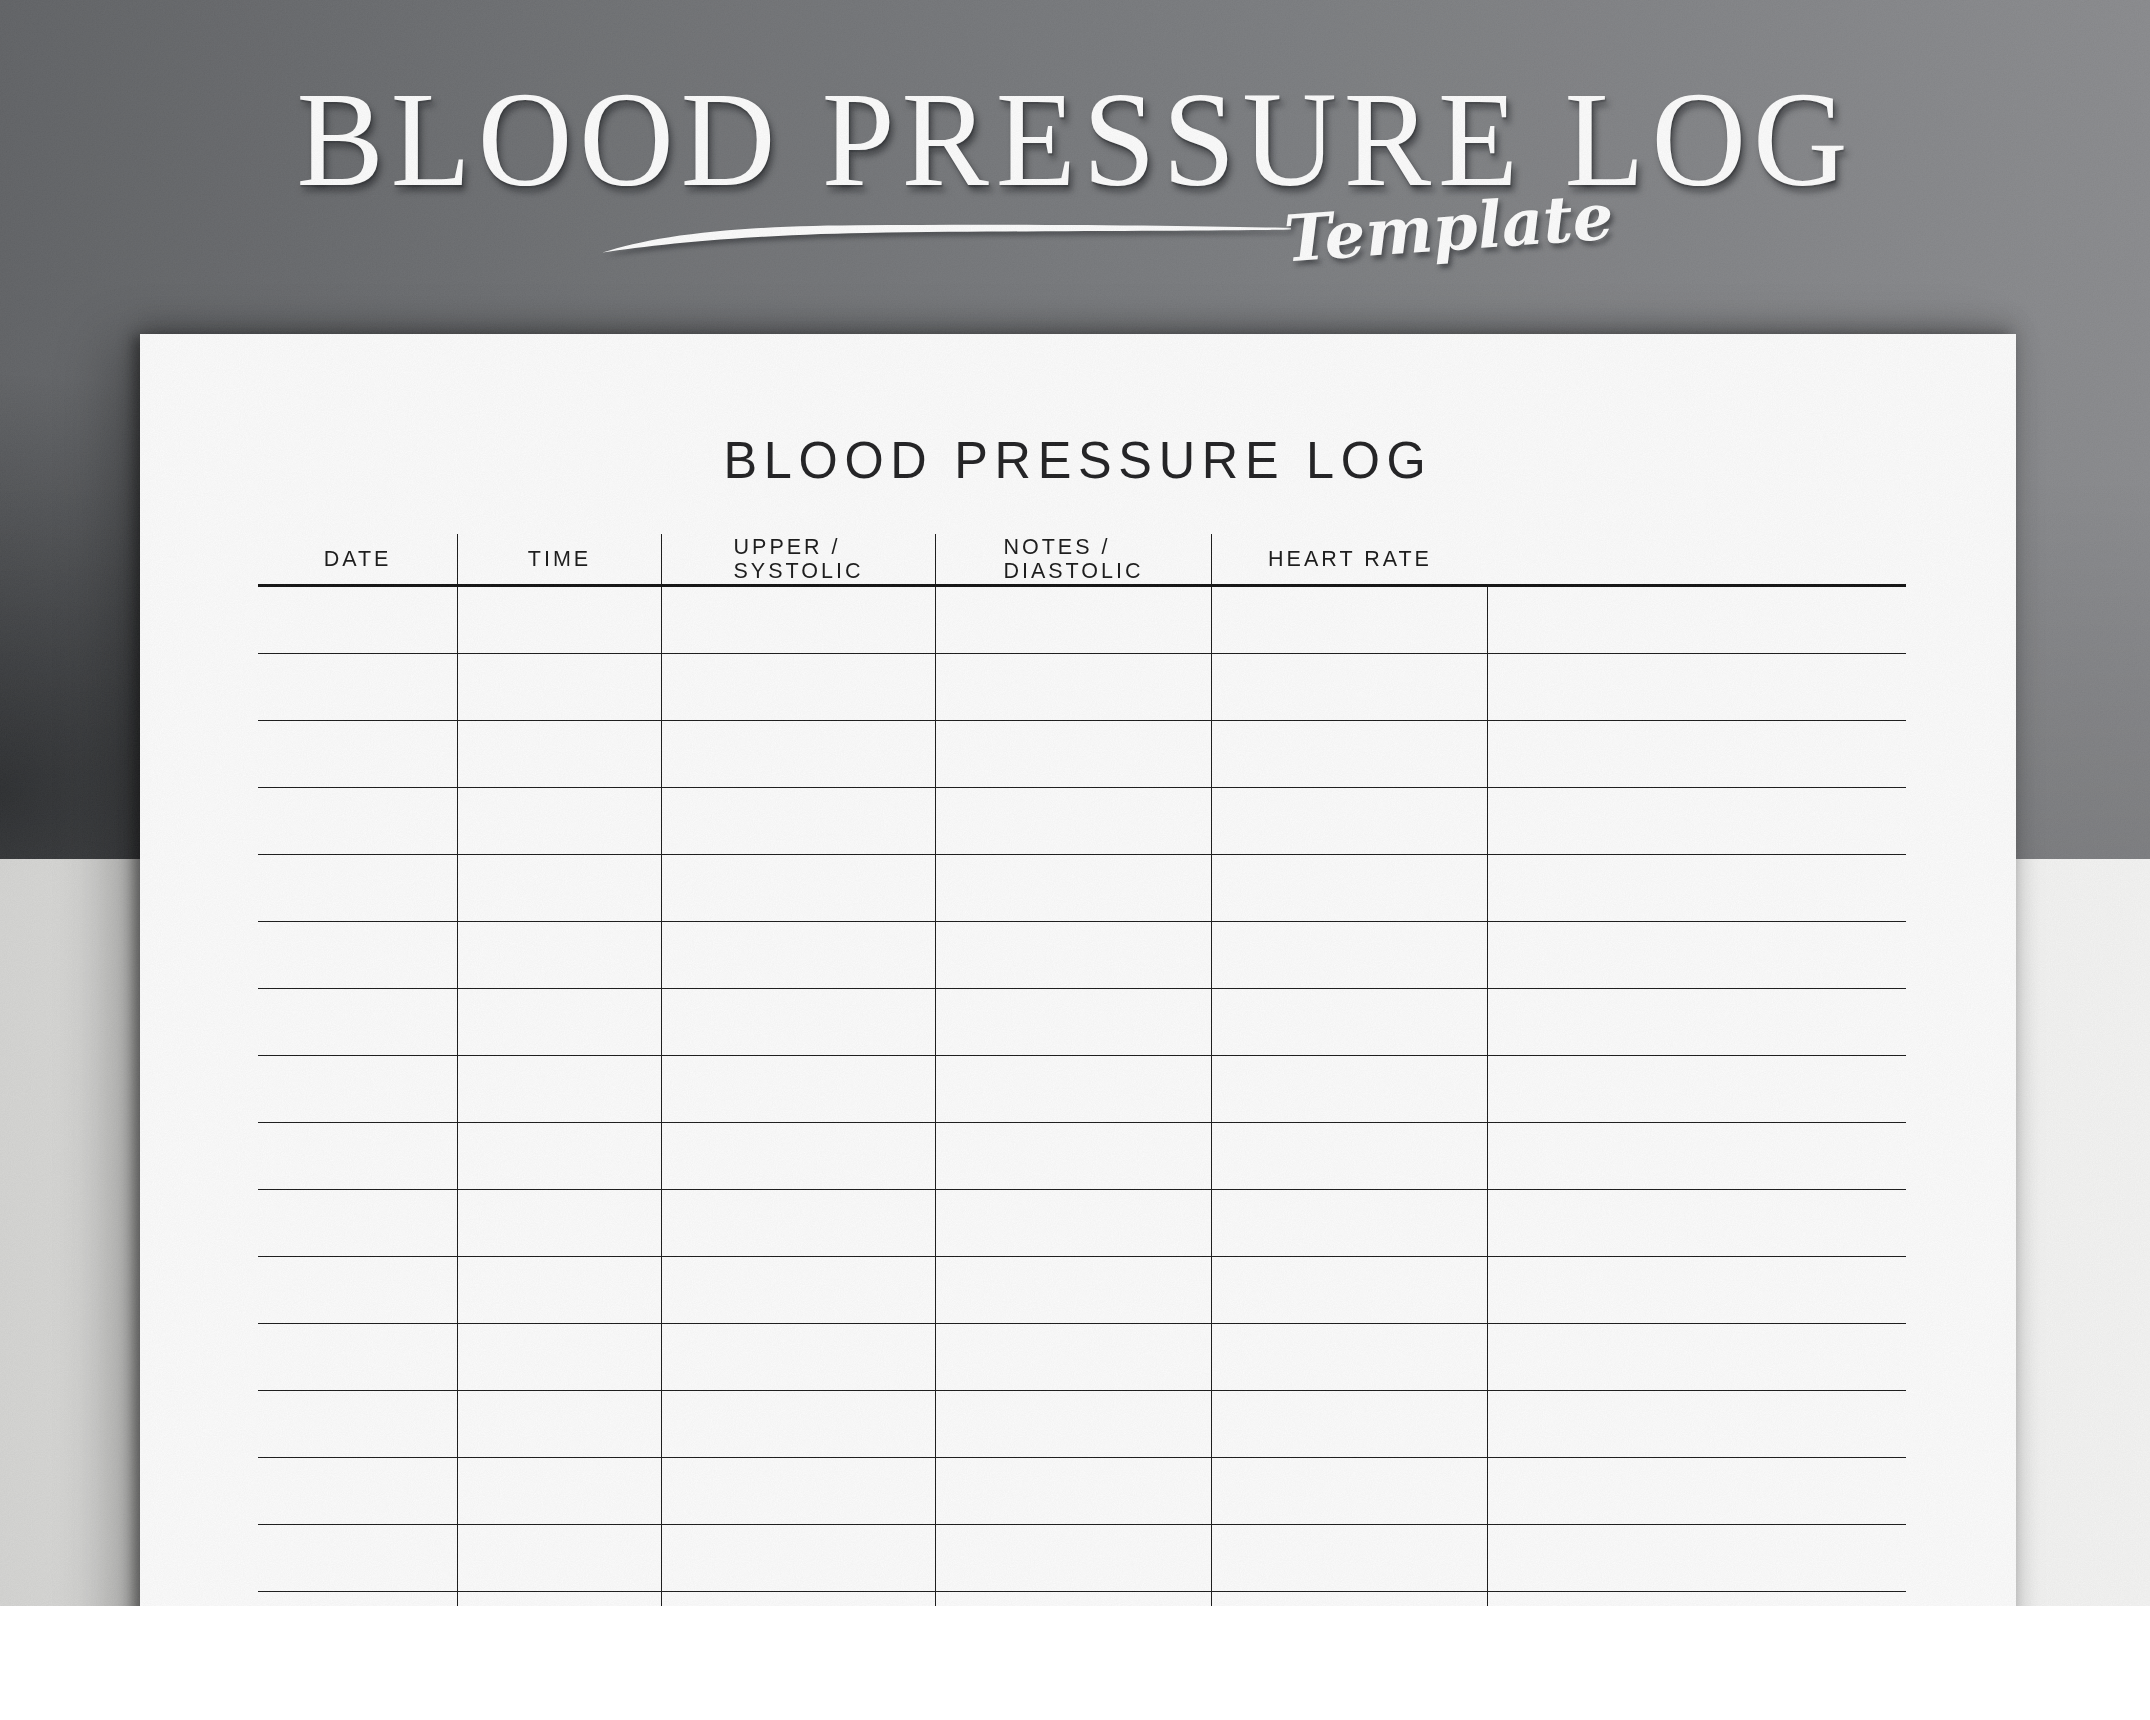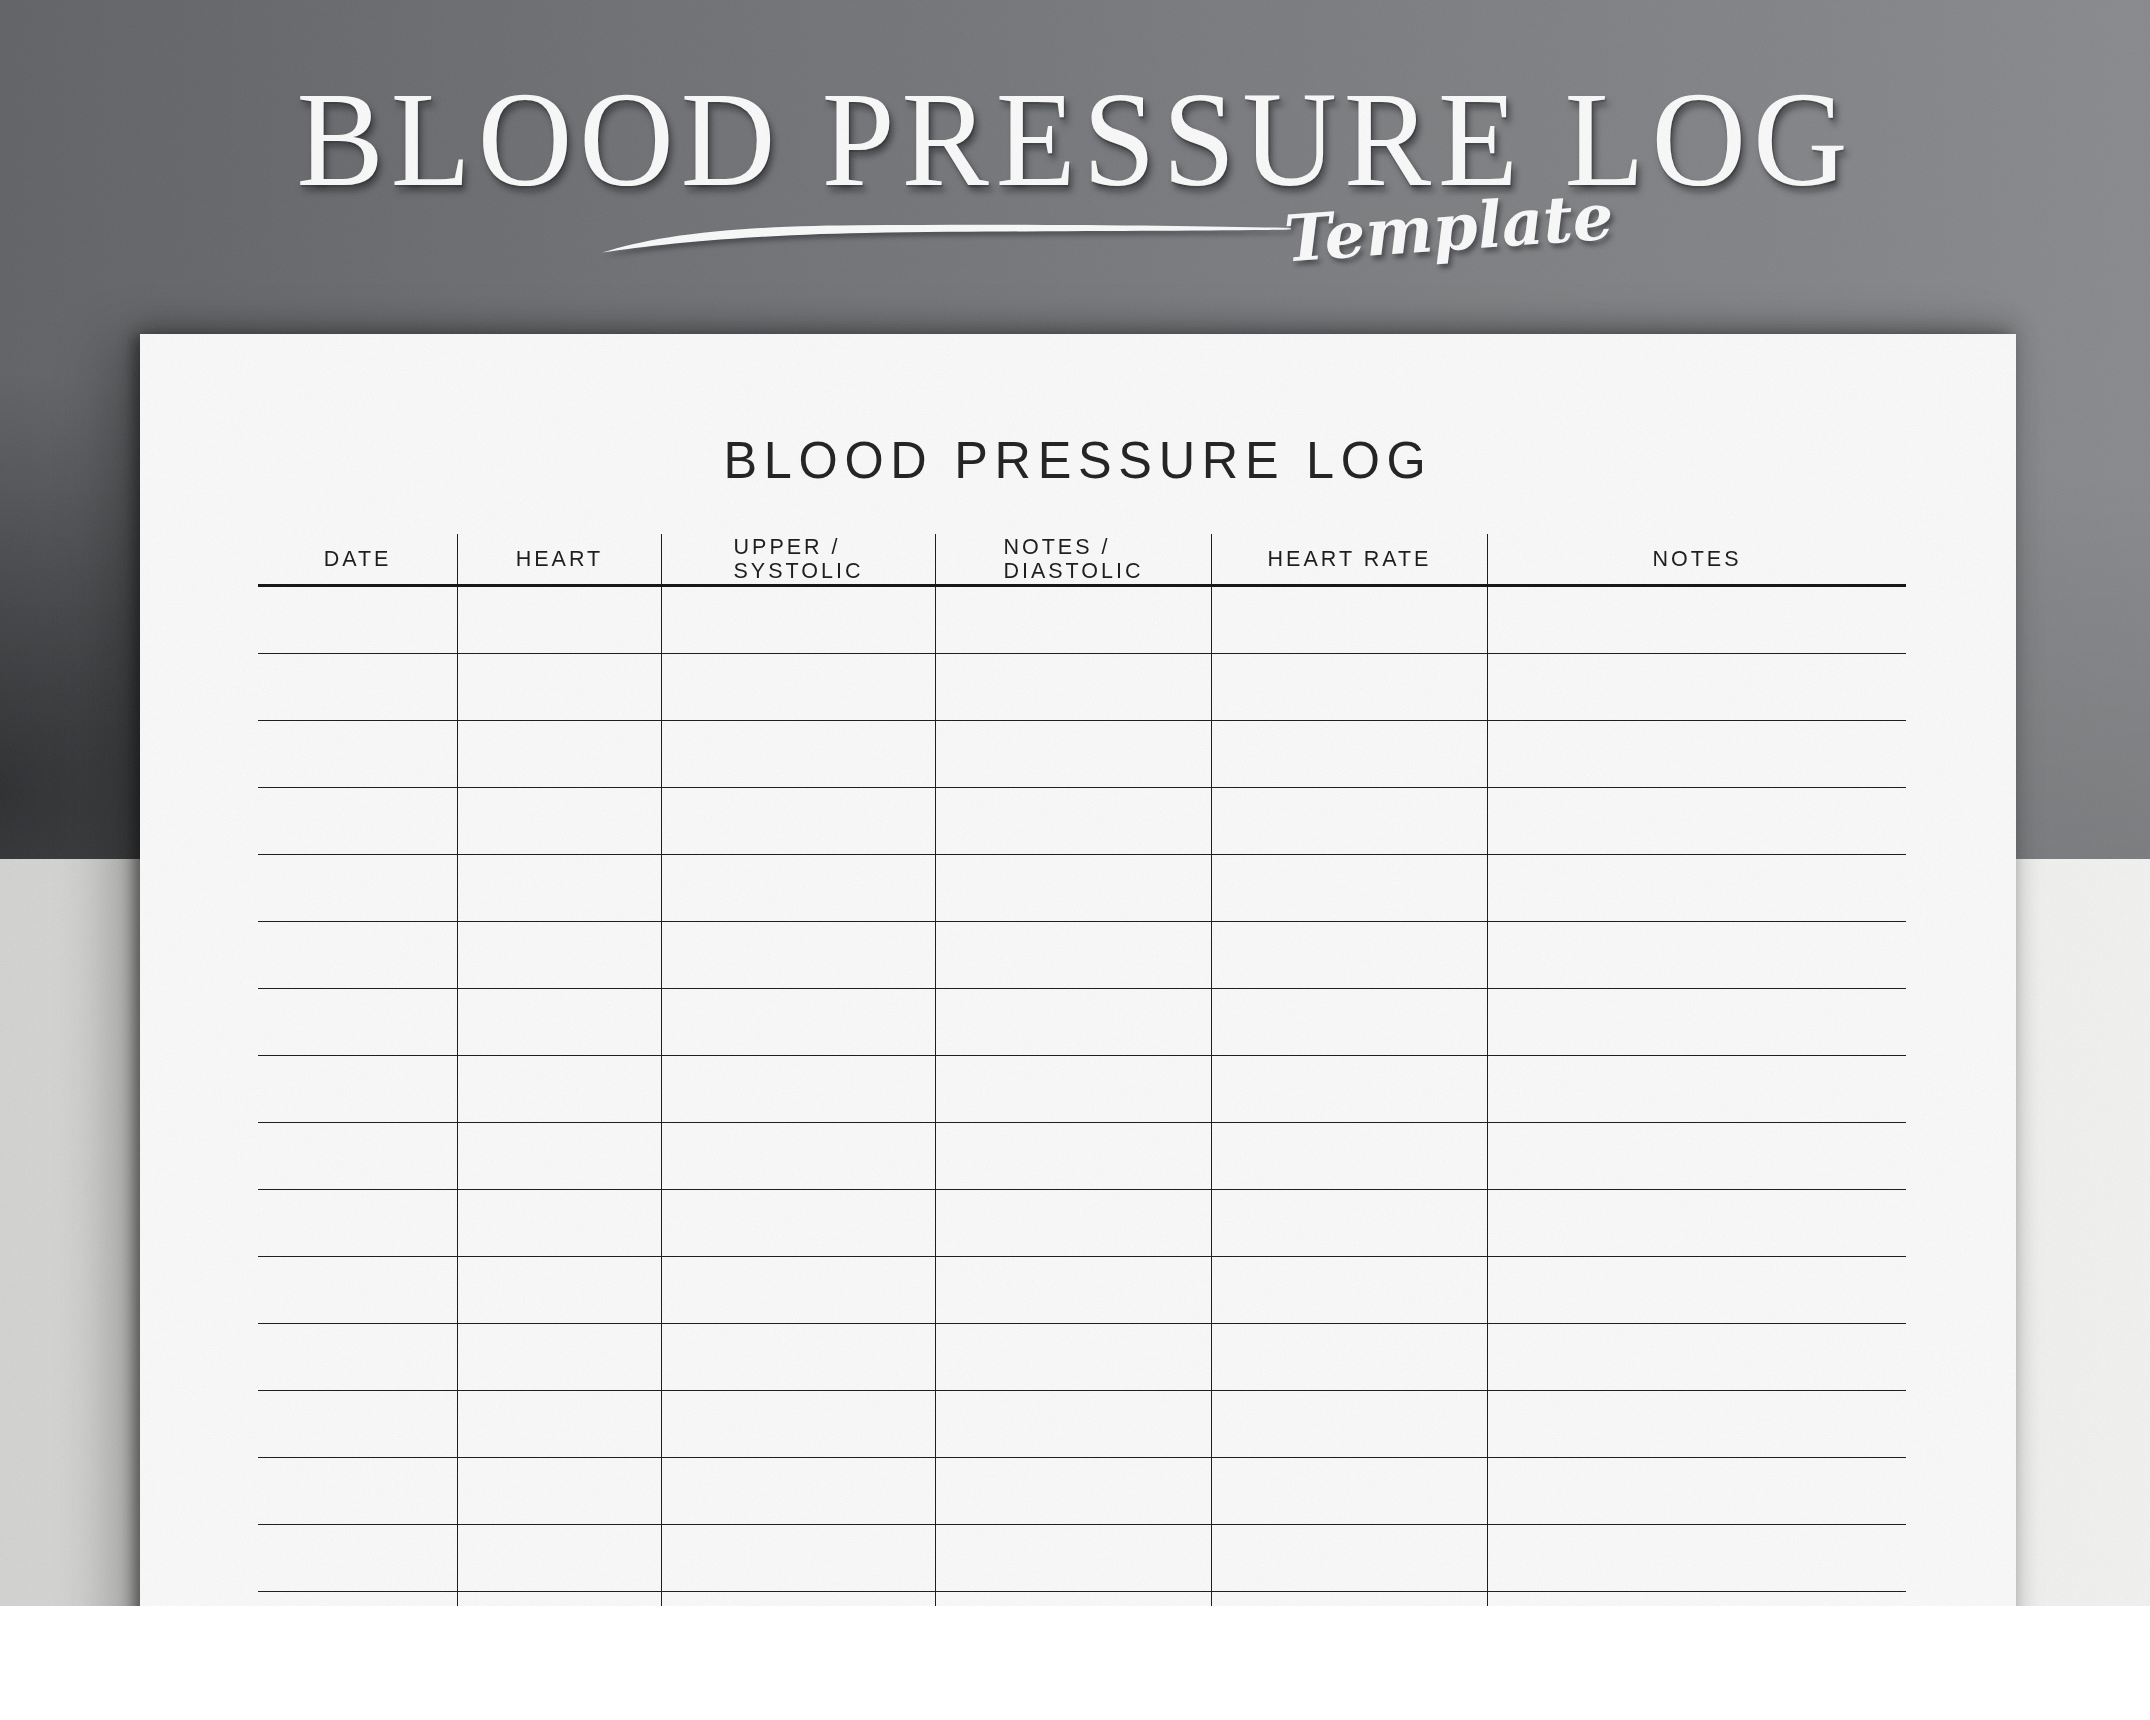--- a/index.html
+++ b/index.html
@@ -89,27 +89,26 @@
   </svg>
 
   <div class="banner-subtitle">Template</div>
 
   <div class="paper">
     <div class="page-title">BLOOD PRESSURE LOG</div>
 
     <div class="log-table">
       <div class="thead grid-cols">
         <div class="th">DATE</div>
-        <div class="th">HEART</div>
+        <div class="th">TIME</div>
         <div class="th">UPPER /
 SYSTOLIC</div>
         <div class="th">NOTES /
 DIASTOLIC</div>
         <div class="th">HEART RATE</div>
-        <div class="th">NOTES</div>
       </div>
       <div id="table-body">
           <div class="tr grid-cols">
             <div class="td"></div>
             <div class="td"></div>
             <div class="td"></div>
             <div class="td"></div>
             <div class="td"></div>
             <div class="td"></div>
           </div>

